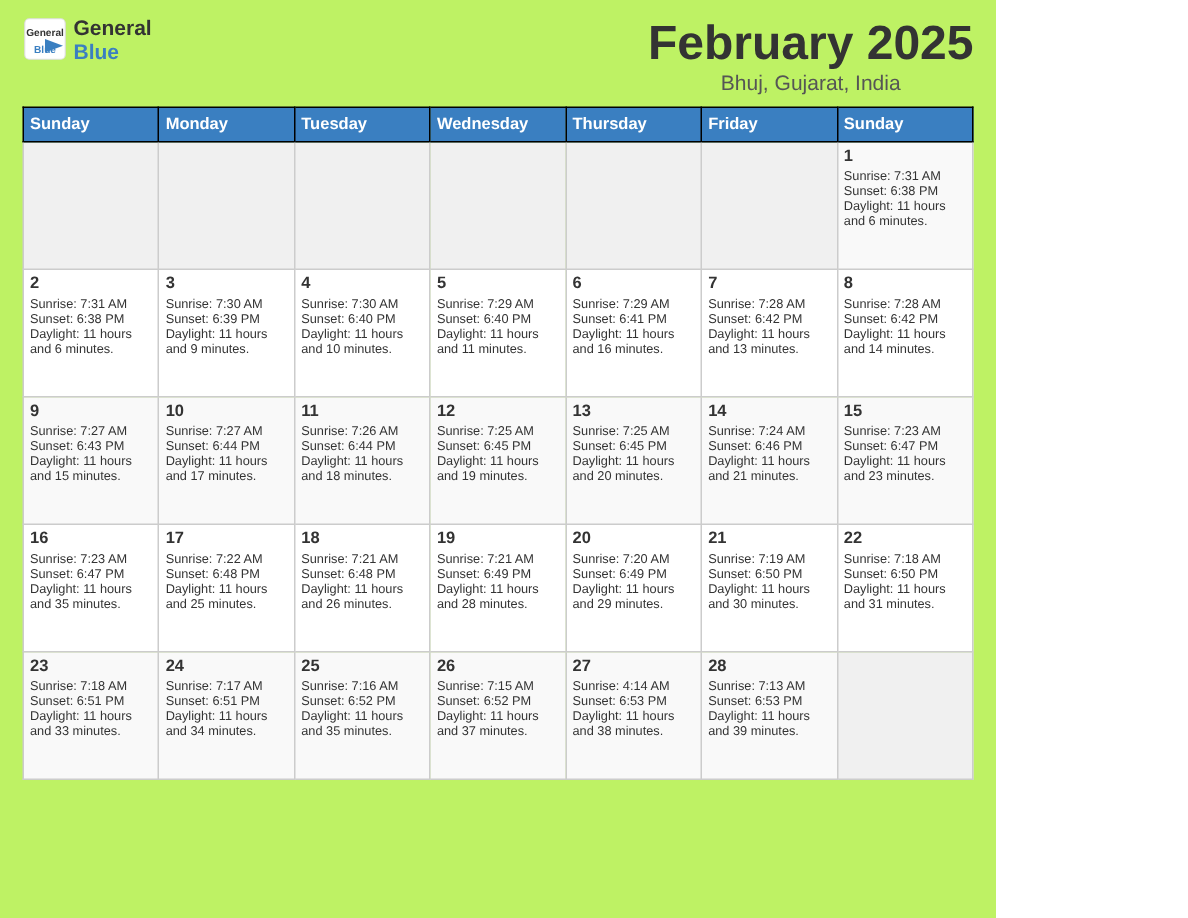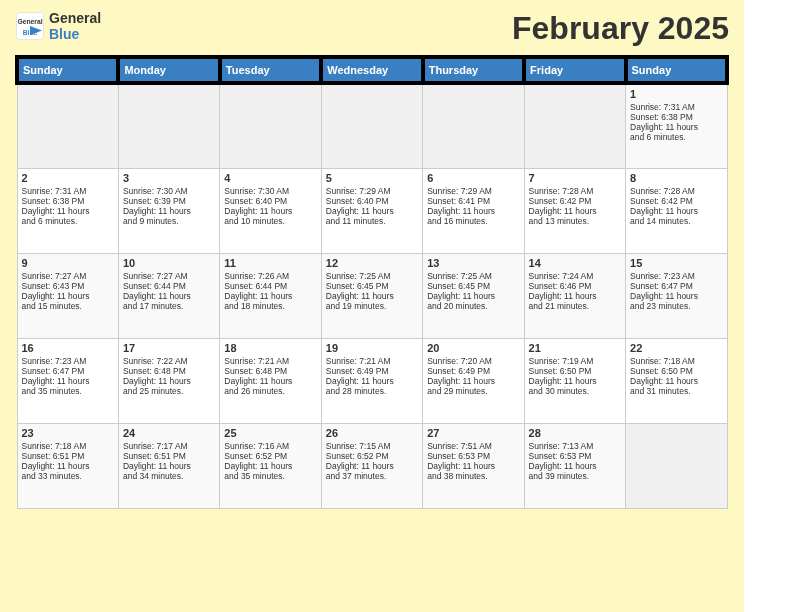--- a/index.html
+++ b/index.html
@@ -4,24 +4,24 @@
   <style>
     * { box-sizing: border-box; margin: 0; padding: 0; }
     body {
       font-family: Arial, sans-serif;
       background: #fff;
       width: 792px;
       height: 612px;
       overflow: hidden;
     }
     .page {
-      width: 744px;
+      width: 664px;
       height: 612px;
       padding: 10px 15px;
-      background: #fef9c3;
+      background: #bef264;
     }
     .header {
       display: flex;
       justify-content: space-between;
       align-items: flex-start;
       margin-bottom: 8px;
     }
     .logo {
       display: flex;
       align-items: center;
@@ -48,21 +48,21 @@
       border-collapse: collapse;
       table-layout: fixed;
     }
     thead tr th {
       background-color: #3a7fc1;
       color: #fff;
       font-size: 11px;
       font-weight: bold;
       padding: 5px 4px;
       text-align: left;
-      border: 4px solid #000000;
+      border: 1px solid #000000;
     }
     tbody tr td {
       border: 1px solid #ccc;
       vertical-align: top;
       padding: 3px 4px;
       font-size: 8.5px;
       color: #333;
       height: 85px;
       background: #fff;
     }
@@ -91,20 +91,21 @@
         <polygon points="20,20 36,26 20,32" fill="#3a7fc1"></polygon>
         <text x="20" y="32" font-size="9" font-weight="bold" fill="#3a7fc1" text-anchor="middle" font-family="Arial">Blue</text>
       </svg>
       <div>
         <div style="font-size:14px;font-weight:bold;color:#333;">General</div>
         <div style="font-size:14px;font-weight:bold;color:#3a7fc1;">Blue</div>
       </div>
     </div>
     <div class="title-block">
       <div class="cal-title">February 2025</div>
+      <div class="cal-subtitle">Bhuj, Gujarat, India</div>
     </div>
   </div>
 
   <table>
     <thead>
       <tr>
       <th>Sunday</th>
           <th>Monday</th>
           <th>Tuesday</th>
           <th>Wednesday</th>
@@ -306,21 +307,21 @@
           </td>
           <td>
             <span class="day-num">26</span>
             <div>Sunrise: 7:15 AM</div>
             <div>Sunset: 6:52 PM</div>
             <div>Daylight: 11 hours</div>
             <div>and 37 minutes.</div>
           </td>
           <td>
             <span class="day-num">27</span>
-            <div>Sunrise: 7:51 AM</div>
+            <div>Sunrise: 4:14 AM</div>
             <div>Sunset: 6:53 PM</div>
             <div>Daylight: 11 hours</div>
             <div>and 38 minutes.</div>
           </td>
           <td>
             <span class="day-num">28</span>
             <div>Sunrise: 7:13 AM</div>
             <div>Sunset: 6:53 PM</div>
             <div>Daylight: 11 hours</div>
             <div>and 39 minutes.</div>

